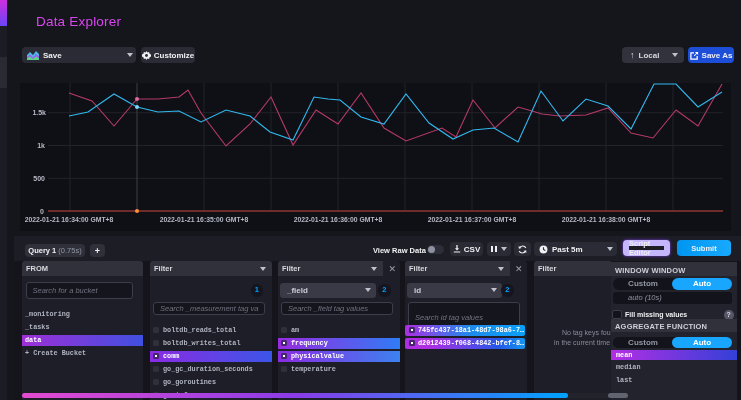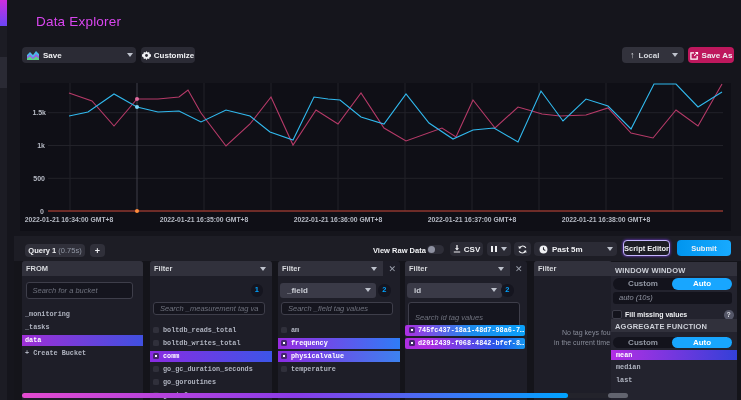--- a/index.html
+++ b/index.html
@@ -40,21 +40,21 @@
     <path fill="#eff0f3" d="M5 0l1 1.6 1.9-.5.5 1.9L10 4v2l-1.6 1-.5 1.9-1.9-.5L5 10 4 8.4l-1.9.5-.5-1.9L0 6V4l1.6-1 .5-1.9 1.9.5z"></path>
     <circle cx="5" cy="5" r="1.6" fill="#2b2b35"></circle>
   </svg>
   <span>Customize</span>
 </div>
 <div class="btn" style="left:622px;top:47px;width:62px;height:16px;justify-content:flex-start;padding-left:8px;background:#32323c;color:#d5d8de">
   <span style="font-size:9px;margin-right:4px">↑</span>
     <span>Local</span>
   <span class="caret" style="position:absolute;left:50px;top:6px"></span>
 </div>
-<div class="btn" style="left:688px;top:47px;width:46px;height:16px;background:#be185d">
+<div class="btn" style="left:688px;top:47px;width:46px;height:16px;background:#1d4ed8">
   <svg width="9" height="9" viewBox="0 0 10 10" style="margin-right:3px">
     <path fill="none" stroke="#fff" stroke-width="1.4" d="M8 5.5V9H1V2h3.5"></path>
     <path fill="#fff" d="M5.5 1h3.5v3.5L7.6 3.1 5 5.7 4.3 5l2.6-2.6z"></path>
   </svg>
   <span>Save As</span>
 </div>
 
 <div class="abs" style="left:20px;top:83px;width:711px;height:148px;background:#0f0f16">
 <svg width="711" height="148" viewBox="0 0 711 148">
   <g stroke="#222229" stroke-width="1">
@@ -118,21 +118,21 @@
     <path fill="#eff0f3" d="M9.4 8.8L9 5.7l-3 1z"></path>
   </svg>
 </div>
 <div class="btn" style="left:534px;top:242px;width:83px;height:14px;justify-content:flex-start;padding-left:5px">
   <svg width="9" height="9" viewBox="0 0 10 10" style="margin-right:4px">
     <circle cx="5" cy="5" r="4.4" fill="#eff0f3"></circle>
     <path fill="none" stroke="#2b2b35" stroke-width="1.2" d="M5 2.5V5l2 1"></path>
   </svg>Past 5m
   <span class="caret" style="position:absolute;left:73px;top:5px"></span>
 </div>
-<div class="btn" style="left:623px;top:240px;width:47px;height:16px;background:#1d1d25;border:1px solid #c4b5fd;box-shadow:0 0 3px #7a3ce8;font-size:7.5px">Script Editor</div>
+<div class="btn" style="left:623px;top:240px;width:47px;height:16px;background:#1d1d25;border:6px solid #c4b5fd;box-shadow:0 0 3px #7a3ce8;font-size:7.5px">Script Editor</div>
 <div class="btn" style="left:677px;top:240px;width:54px;height:16px;background:linear-gradient(90deg,#0095ef,#18aaff);font-size:7.5px">Submit</div>
 
 <div class="abs" style="left:14px;top:261px;width:727px;height:139px;background:#14141a"></div>
 
 <div class="card" style="left:22px;width:121px">
   <div class="chead">FROM</div>
   <div class="sinput" style="left:3.5px;top:20.5px;width:107px;height:17px">Search for a bucket</div>
 </div>
 <div class="row" style="left:25px;top:309px">_monitoring</div>
 <div class="row" style="left:25px;top:322px">_tasks</div>
@@ -207,21 +207,21 @@
   <div class="abs" style="left:20px;top:78px;width:120px;color:#878b98;font-size:7px;white-space:nowrap">in the current time</div>
 </div>
 
 <div class="abs" style="left:611px;top:262px;width:126px;height:138px;background:#23232e"></div>
 <div class="abs" style="left:611px;top:262px;width:126px;height:13.5px;background:#31313c"></div>
 <div class="abs b" style="left:615px;top:265.5px;font-size:7.5px;color:#cdd0d8;letter-spacing:0.2px">WINDOW WINDOW</div>
 <div class="tgl" style="left:613px;top:278px">
     <div class="off">Custom</div>
     <div class="on">Auto</div>
   </div>
-<div class="abs" style="left:613px;top:291.5px;width:119px;height:12px;background:#13131c;border-radius:3px;color:#8f93a0;font-style:italic;font-size:7.5px;line-height:11px;padding-left:6px">auto (10s)</div>
+<div class="abs" style="left:613px;top:291.5px;width:119px;height:12px;background:#13131c;border-radius:3px;color:#8f93a0;font-style:italic;font-size:7.5px;line-height:11px;padding-left:15px">auto (10s)</div>
 <div class="abs" style="left:612px;top:309.5px;width:9.5px;height:9.5px;background:#13131c;border:1px solid #3c3c48;border-radius:2px"></div>
 <div class="abs b" style="left:625px;top:310.5px;font-size:7px;color:#eff0f3">Fill missing values</div>
 <div class="abs" style="left:724px;top:310px;width:9.5px;height:9.5px;border-radius:50%;background:#555768;color:#d8dbe1;font-size:7px;font-weight:bold;text-align:center;line-height:9.5px">?</div>
 <div class="abs" style="left:611px;top:319px;width:126px;height:13px;background:#31313c"></div>
 <div class="abs b" style="left:615px;top:322px;font-size:7.5px;color:#cdd0d8;letter-spacing:0.2px">AGGREGATE FUNCTION</div>
 <div class="tgl" style="left:613px;top:336.5px">
     <div class="off">Custom</div>
     <div class="on">Auto</div>
   </div>
 <div class="abs" style="left:611px;top:349.8px;width:126px;height:10.5px;background:linear-gradient(90deg,#b42ee4,#3340d8)"></div>

